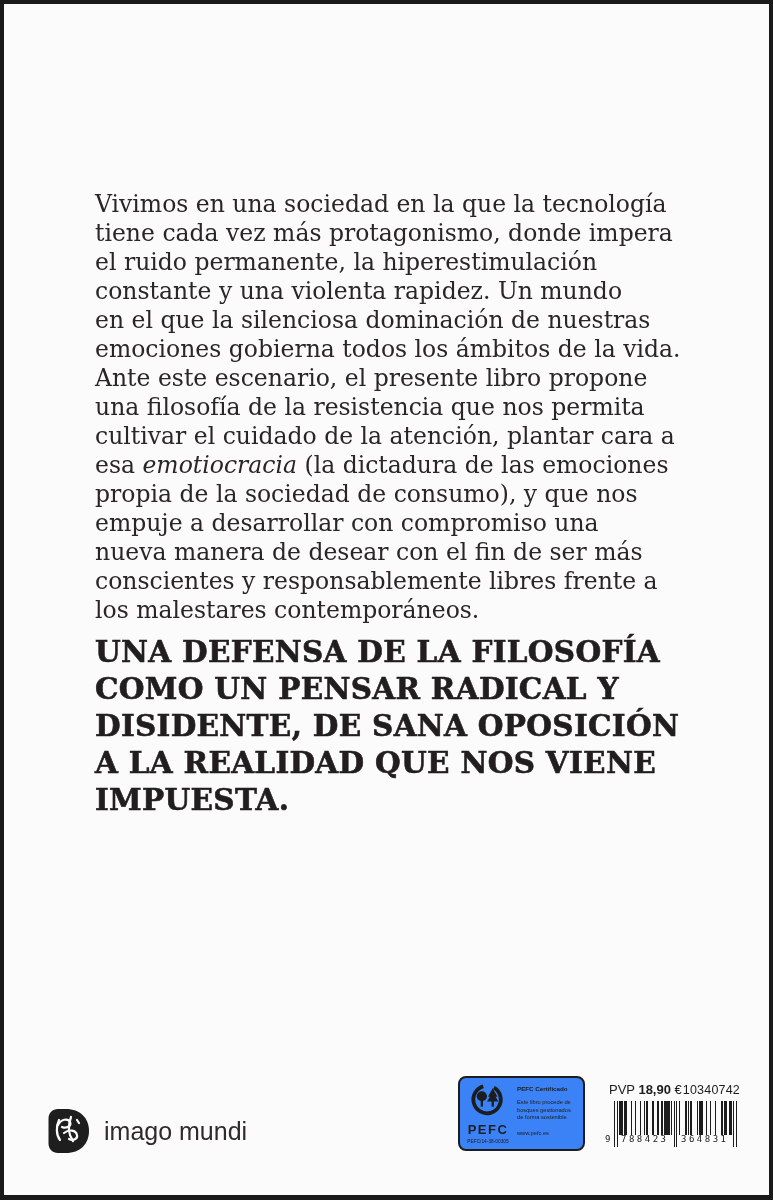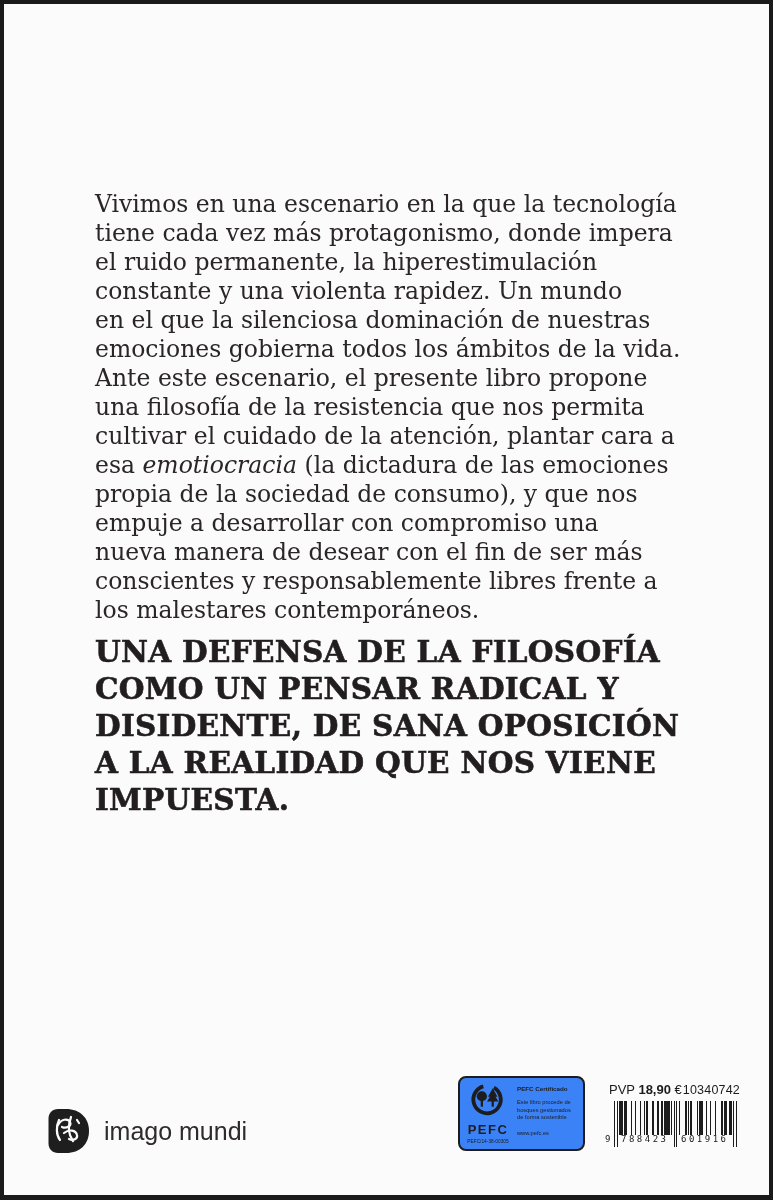--- a/index.html
+++ b/index.html
@@ -91,21 +91,21 @@
   .digits-group1{left:16px;top:51px;letter-spacing:2.5px;}
   .digits-group2{left:76px;top:51px;letter-spacing:2.5px;}
 </style>
 </head>
 <body>
 
 <div class="cover">
 
   <div class="description">
 
-      <div class="body-line"><span>Vivimos en una escenario en la que la tecnología</span><em></em><span></span></div>
+      <div class="body-line"><span>Vivimos en una sociedad en la que la tecnología</span><em></em><span></span></div>
 
       <div class="body-line"><span>tiene cada vez más protagonismo, donde impera</span><em></em><span></span></div>
 
       <div class="body-line"><span>el ruido permanente, la hiperestimulación</span><em></em><span></span></div>
 
       <div class="body-line"><span>constante y una violenta rapidez. Un mundo</span><em></em><span></span></div>
 
       <div class="body-line"><span>en el que la silenciosa dominación de nuestras</span><em></em><span></span></div>
 
       <div class="body-line"><span>emociones gobierna todos los ámbitos de la vida.</span><em></em><span></span></div>
@@ -233,17 +233,17 @@
         <rect x="110.05" y="0" width="1.34" height="34" fill="#1c1c1c"></rect>
         <rect x="111.35" y="0" width="1.34" height="34" fill="#1c1c1c"></rect>
         <rect x="115.23" y="0" width="1.34" height="34" fill="#1c1c1c"></rect>
         <rect x="116.53" y="0" width="1.34" height="34" fill="#1c1c1c"></rect>
         <rect x="119.12" y="0" width="1.34" height="46" fill="#1c1c1c"></rect>
         <rect x="121.71" y="0" width="1.34" height="46" fill="#1c1c1c"></rect>
       </svg>
     <div class="barcode-digits">
       <span class="digit-lead">9</span>
       <span class="digits-group1">788423</span>
-      <span class="digits-group2">601916</span>
+      <span class="digits-group2">364831</span>
     </div>
   </div>
 
 </div>
 
 </body></html>

